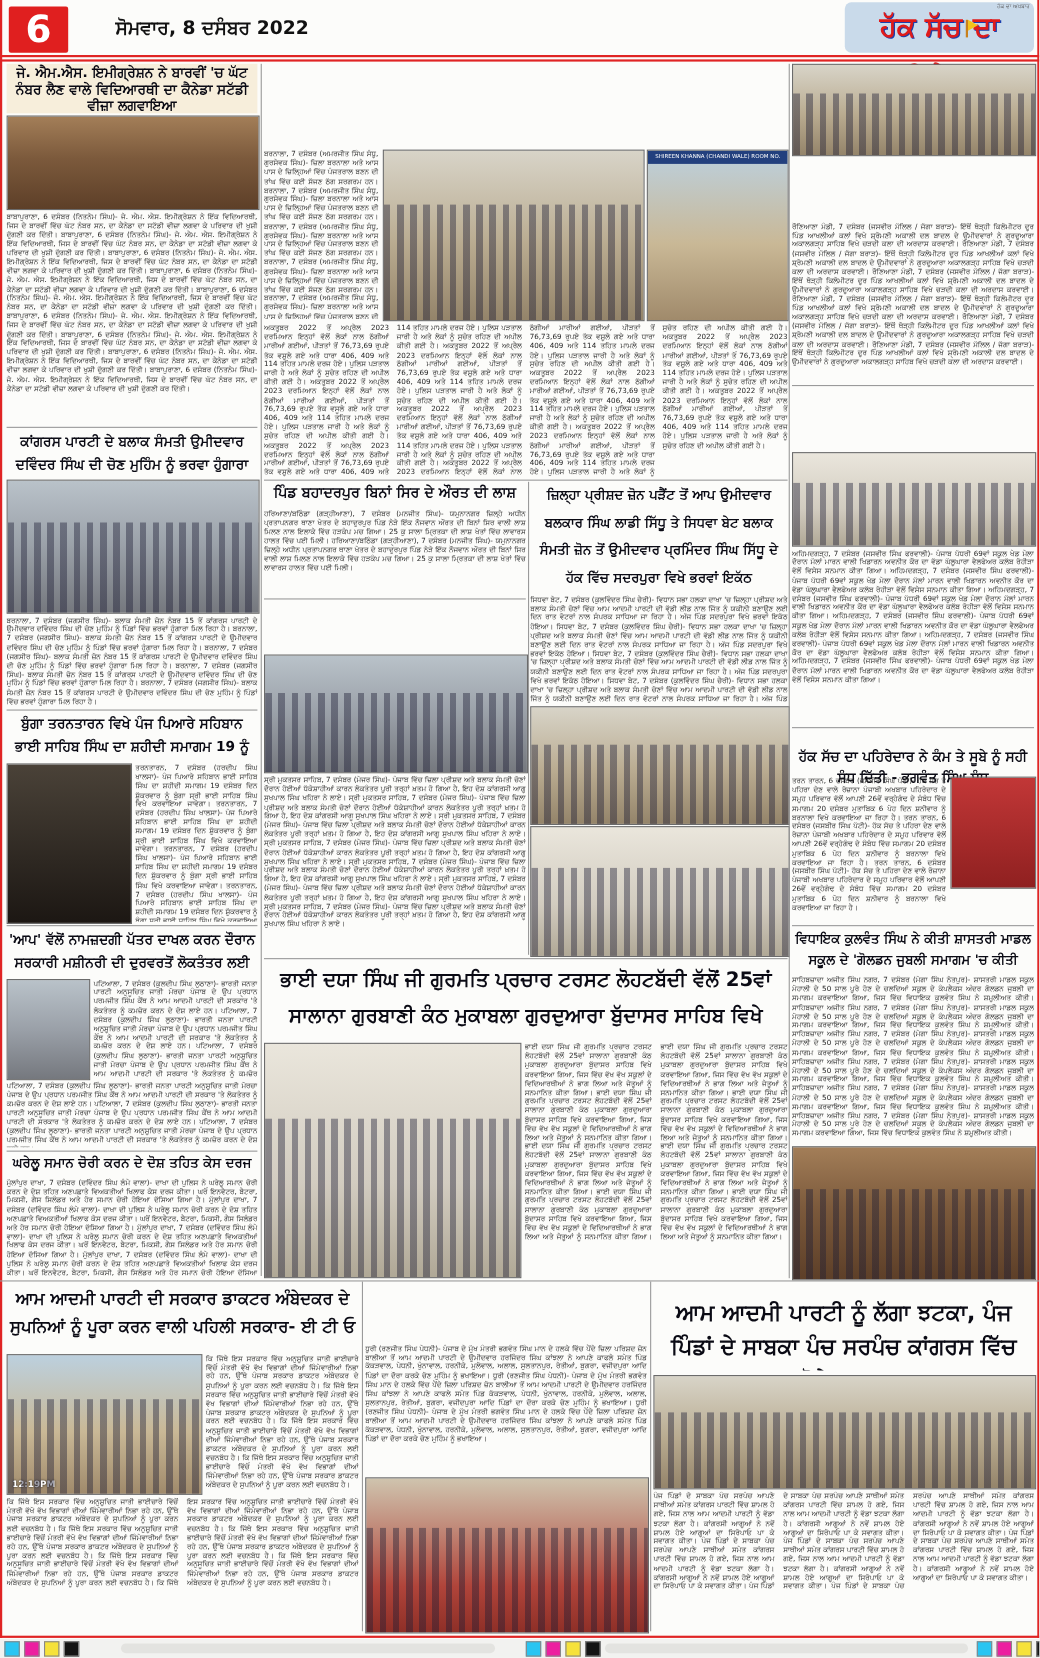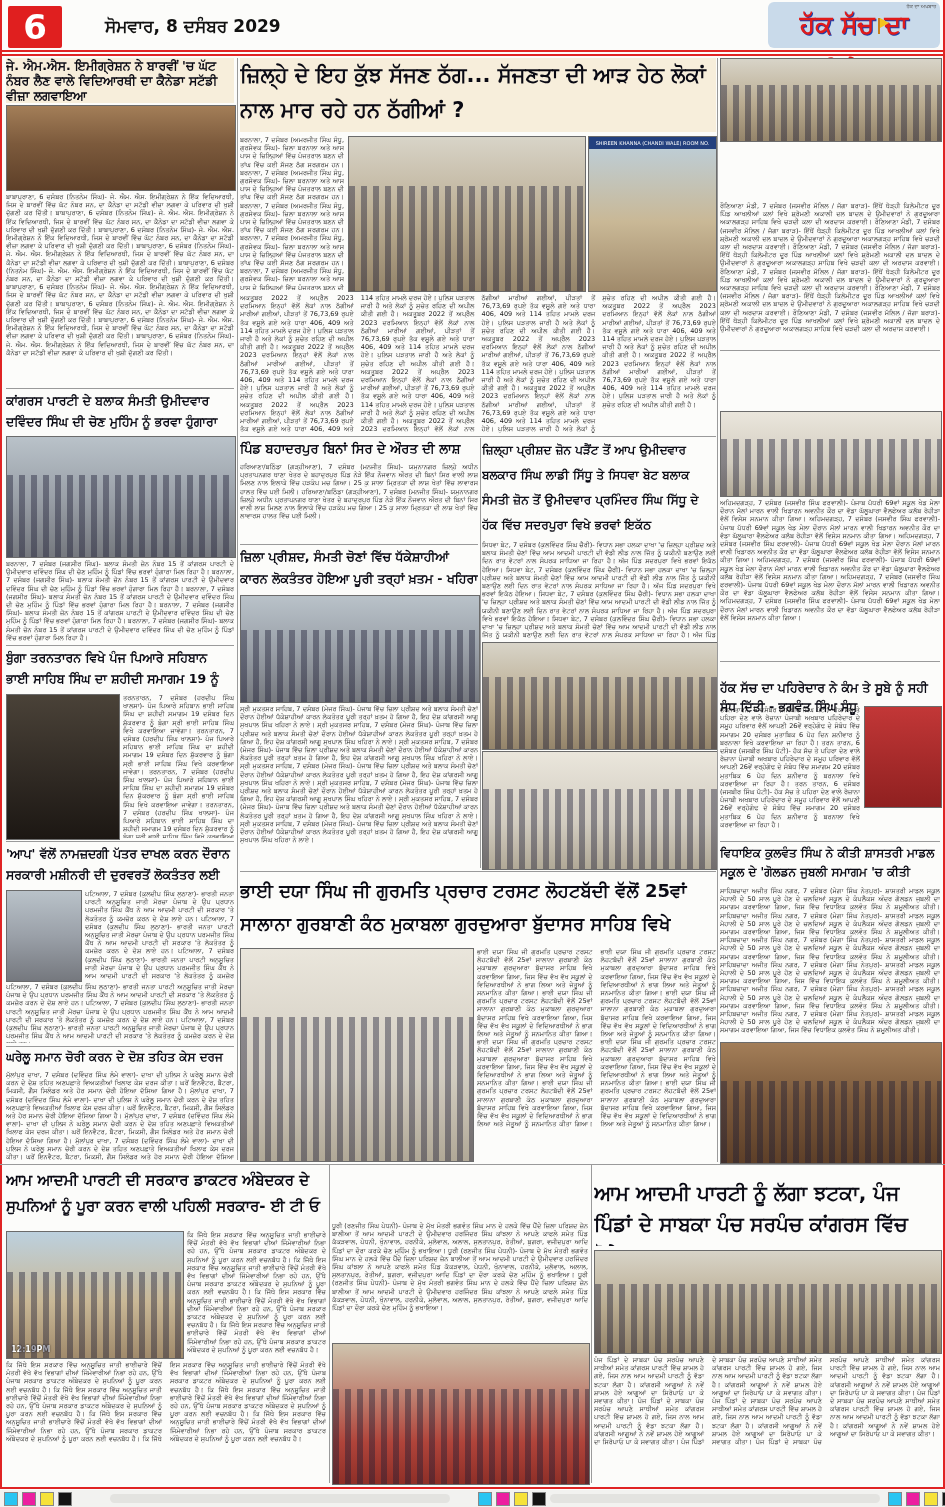--- a/index.html
+++ b/index.html
@@ -1,20 +1,20 @@
 <!DOCTYPE html>
 <html><head>
 <meta charset="utf-8">
 <style>
   html,body{margin:0;padding:0;background:#e8e8e8;}
   #page{position:relative;width:945px;height:1507px;background:#fcfcfa;
         font-family:"DejaVu Sans",sans-serif;overflow:hidden;margin:0 auto;}
   .abs{position:absolute;}
   .edge{position:absolute;top:0;bottom:18px;width:2px;background:#e02424;}
-  .hl{font-weight:bold;color:#0a0a14;text-align:left;overflow:hidden;}
+  .hl{font-weight:bold;color:#0a0a14;text-align:center;overflow:hidden;}
   .body{font-size:6.5px;line-height:8.2px;color:#232323;text-align:justify;
         overflow:hidden;word-break:break-word;}
   .body.two{column-count:2;column-gap:8px;}
   .body.three{column-count:3;column-gap:8px;}
   .body.four{column-count:4;column-gap:7px;}
   .photo{position:absolute;border:1px solid #6b6b6b;overflow:hidden;}
   .crowd::after{content:"";position:absolute;left:0;right:0;top:32%;bottom:0;
      background:repeating-linear-gradient(90deg,rgba(28,28,52,.42) 0 6px,rgba(0,0,0,0) 6px 12px);}
   .ph-office{background:linear-gradient(180deg,#a37e58 0%,#7c5a3c 45%,#5d3f28 100%);}
   .ph-outdoor{background:linear-gradient(180deg,#d8d4c8 0%,#b9ab90 55%,#94846a 100%);}
@@ -53,21 +53,21 @@
 </style>
 </head>
 <body>
 
 <div id="page">
 
   <div class="edge" style="left:0"></div>
   <div class="edge" style="left:943px"></div>
 
   <div class="abs" id="pagenum">6</div>
-  <div class="abs" id="dateline">ਸੋਮਵਾਰ, 8 ਦਸੰਬਰ 2029</div>
+  <div class="abs" id="dateline">ਸੋਮਵਾਰ, 8 ਦਸੰਬਰ 2022</div>
   <div class="abs" id="masthead">
     <span class="tag">ਹੱਕ ਦਾ ਅਖਬਾਰ</span>
     <span class="mh"><span>ਹੱਕ ਸੱਚ</span><span class="flag"></span><span>ਦਾ ਪਹਿਰੇਦਾਰ</span></span>
   </div>
   <div class="redline" style="top:50px"></div>
   <div class="redline" style="top:54px"></div>
 
   <div class="abs hl cream" style="left:6px;top:58px;width:228px;height:45px;font-size:12.5px;line-height:15px">ਜੇ. ਐਮ.ਐਸ. ਇਮੀਗ੍ਰੇਸ਼ਨ ਨੇ ਬਾਰਵੀਂ 'ਚ ਘੱਟ ਨੰਬਰ ਲੈਣ ਵਾਲੇ ਵਿਦਿਆਰਥੀ ਦਾ ਕੈਨੇਡਾ ਸਟੱਡੀ ਵੀਜ਼ਾ ਲਗਵਾਇਆ</div>
   <div class="photo ph-office" style="left:6px;top:105px;width:228px;height:84px"></div>
   <div class="abs body" style="left:6px;top:193px;width:228px;height:193px">ਬਾਬਾਪੁਰਾਣਾ, 6 ਦਸੰਬਰ (ਨਿਤਨੇਮ ਸਿੰਘ)- ਜੇ. ਐਮ. ਐਸ. ਇਮੀਗ੍ਰੇਸ਼ਨ ਨੇ ਇੱਕ ਵਿਦਿਆਰਥੀ, ਜਿਸ ਦੇ ਬਾਰਵੀਂ ਵਿੱਚ ਘੱਟ ਨੰਬਰ ਸਨ, ਦਾ ਕੈਨੇਡਾ ਦਾ ਸਟੱਡੀ ਵੀਜ਼ਾ ਲਗਵਾ ਕੇ ਪਰਿਵਾਰ ਦੀ ਖੁਸ਼ੀ ਦੁੱਗਣੀ ਕਰ ਦਿੱਤੀ। ਬਾਬਾਪੁਰਾਣਾ, 6 ਦਸੰਬਰ (ਨਿਤਨੇਮ ਸਿੰਘ)- ਜੇ. ਐਮ. ਐਸ. ਇਮੀਗ੍ਰੇਸ਼ਨ ਨੇ ਇੱਕ ਵਿਦਿਆਰਥੀ, ਜਿਸ ਦੇ ਬਾਰਵੀਂ ਵਿੱਚ ਘੱਟ ਨੰਬਰ ਸਨ, ਦਾ ਕੈਨੇਡਾ ਦਾ ਸਟੱਡੀ ਵੀਜ਼ਾ ਲਗਵਾ ਕੇ ਪਰਿਵਾਰ ਦੀ ਖੁਸ਼ੀ ਦੁੱਗਣੀ ਕਰ ਦਿੱਤੀ। ਬਾਬਾਪੁਰਾਣਾ, 6 ਦਸੰਬਰ (ਨਿਤਨੇਮ ਸਿੰਘ)- ਜੇ. ਐਮ. ਐਸ. ਇਮੀਗ੍ਰੇਸ਼ਨ ਨੇ ਇੱਕ ਵਿਦਿਆਰਥੀ, ਜਿਸ ਦੇ ਬਾਰਵੀਂ ਵਿੱਚ ਘੱਟ ਨੰਬਰ ਸਨ, ਦਾ ਕੈਨੇਡਾ ਦਾ ਸਟੱਡੀ ਵੀਜ਼ਾ ਲਗਵਾ ਕੇ ਪਰਿਵਾਰ ਦੀ ਖੁਸ਼ੀ ਦੁੱਗਣੀ ਕਰ ਦਿੱਤੀ। ਬਾਬਾਪੁਰਾਣਾ, 6 ਦਸੰਬਰ (ਨਿਤਨੇਮ ਸਿੰਘ)- ਜੇ. ਐਮ. ਐਸ. ਇਮੀਗ੍ਰੇਸ਼ਨ ਨੇ ਇੱਕ ਵਿਦਿਆਰਥੀ, ਜਿਸ ਦੇ ਬਾਰਵੀਂ ਵਿੱਚ ਘੱਟ ਨੰਬਰ ਸਨ, ਦਾ ਕੈਨੇਡਾ ਦਾ ਸਟੱਡੀ ਵੀਜ਼ਾ ਲਗਵਾ ਕੇ ਪਰਿਵਾਰ ਦੀ ਖੁਸ਼ੀ ਦੁੱਗਣੀ ਕਰ ਦਿੱਤੀ। ਬਾਬਾਪੁਰਾਣਾ, 6 ਦਸੰਬਰ (ਨਿਤਨੇਮ ਸਿੰਘ)- ਜੇ. ਐਮ. ਐਸ. ਇਮੀਗ੍ਰੇਸ਼ਨ ਨੇ ਇੱਕ ਵਿਦਿਆਰਥੀ, ਜਿਸ ਦੇ ਬਾਰਵੀਂ ਵਿੱਚ ਘੱਟ ਨੰਬਰ ਸਨ, ਦਾ ਕੈਨੇਡਾ ਦਾ ਸਟੱਡੀ ਵੀਜ਼ਾ ਲਗਵਾ ਕੇ ਪਰਿਵਾਰ ਦੀ ਖੁਸ਼ੀ ਦੁੱਗਣੀ ਕਰ ਦਿੱਤੀ। ਬਾਬਾਪੁਰਾਣਾ, 6 ਦਸੰਬਰ (ਨਿਤਨੇਮ ਸਿੰਘ)- ਜੇ. ਐਮ. ਐਸ. ਇਮੀਗ੍ਰੇਸ਼ਨ ਨੇ ਇੱਕ ਵਿਦਿਆਰਥੀ, ਜਿਸ ਦੇ ਬਾਰਵੀਂ ਵਿੱਚ ਘੱਟ ਨੰਬਰ ਸਨ, ਦਾ ਕੈਨੇਡਾ ਦਾ ਸਟੱਡੀ ਵੀਜ਼ਾ ਲਗਵਾ ਕੇ ਪਰਿਵਾਰ ਦੀ ਖੁਸ਼ੀ ਦੁੱਗਣੀ ਕਰ ਦਿੱਤੀ। ਬਾਬਾਪੁਰਾਣਾ, 6 ਦਸੰਬਰ (ਨਿਤਨੇਮ ਸਿੰਘ)- ਜੇ. ਐਮ. ਐਸ. ਇਮੀਗ੍ਰੇਸ਼ਨ ਨੇ ਇੱਕ ਵਿਦਿਆਰਥੀ, ਜਿਸ ਦੇ ਬਾਰਵੀਂ ਵਿੱਚ ਘੱਟ ਨੰਬਰ ਸਨ, ਦਾ ਕੈਨੇਡਾ ਦਾ ਸਟੱਡੀ ਵੀਜ਼ਾ ਲਗਵਾ ਕੇ ਪਰਿਵਾਰ ਦੀ ਖੁਸ਼ੀ ਦੁੱਗਣੀ ਕਰ ਦਿੱਤੀ। ਬਾਬਾਪੁਰਾਣਾ, 6 ਦਸੰਬਰ (ਨਿਤਨੇਮ ਸਿੰਘ)- ਜੇ. ਐਮ. ਐਸ. ਇਮੀਗ੍ਰੇਸ਼ਨ ਨੇ ਇੱਕ ਵਿਦਿਆਰਥੀ, ਜਿਸ ਦੇ ਬਾਰਵੀਂ ਵਿੱਚ ਘੱਟ ਨੰਬਰ ਸਨ, ਦਾ ਕੈਨੇਡਾ ਦਾ ਸਟੱਡੀ ਵੀਜ਼ਾ ਲਗਵਾ ਕੇ ਪਰਿਵਾਰ ਦੀ ਖੁਸ਼ੀ ਦੁੱਗਣੀ ਕਰ ਦਿੱਤੀ। ਬਾਬਾਪੁਰਾਣਾ, 6 ਦਸੰਬਰ (ਨਿਤਨੇਮ ਸਿੰਘ)- ਜੇ. ਐਮ. ਐਸ. ਇਮੀਗ੍ਰੇਸ਼ਨ ਨੇ ਇੱਕ ਵਿਦਿਆਰਥੀ, ਜਿਸ ਦੇ ਬਾਰਵੀਂ ਵਿੱਚ ਘੱਟ ਨੰਬਰ ਸਨ, ਦਾ ਕੈਨੇਡਾ ਦਾ ਸਟੱਡੀ ਵੀਜ਼ਾ ਲਗਵਾ ਕੇ ਪਰਿਵਾਰ ਦੀ ਖੁਸ਼ੀ ਦੁੱਗਣੀ ਕਰ ਦਿੱਤੀ।</div>
@@ -88,32 +88,30 @@
   <div class="abs hl" style="left:6px;top:1048px;width:228px;height:20px;font-size:12px;line-height:19px">ਘਰੇਲੂ ਸਮਾਨ ਚੋਰੀ ਕਰਨ ਦੇ ਦੋਸ਼ ਤਹਿਤ ਕੇਸ ਦਰਜ</div>
   <div class="abs body" style="left:6px;top:1071px;width:228px;height:90px">ਮੁੱਲਾਂਪੁਰ ਦਾਖਾ, 7 ਦਸੰਬਰ (ਦਵਿੰਦਰ ਸਿੰਘ ਲੰਮੇ ਵਾਲਾ)- ਦਾਖਾ ਦੀ ਪੁਲਿਸ ਨੇ ਘਰੇਲੂ ਸਮਾਨ ਚੋਰੀ ਕਰਨ ਦੇ ਦੋਸ਼ ਤਹਿਤ ਅਣਪਛਾਤੇ ਵਿਅਕਤੀਆਂ ਖਿਲਾਫ ਕੇਸ ਦਰਜ ਕੀਤਾ। ਘਰੋਂ ਇਨਵੈਟਰ, ਬੈਟਰਾ, ਮਿਕਸੀ, ਗੈਸ ਸਿਲੰਡਰ ਅਤੇ ਹੋਰ ਸਮਾਨ ਚੋਰੀ ਹੋਇਆ ਦੱਸਿਆ ਗਿਆ ਹੈ। ਮੁੱਲਾਂਪੁਰ ਦਾਖਾ, 7 ਦਸੰਬਰ (ਦਵਿੰਦਰ ਸਿੰਘ ਲੰਮੇ ਵਾਲਾ)- ਦਾਖਾ ਦੀ ਪੁਲਿਸ ਨੇ ਘਰੇਲੂ ਸਮਾਨ ਚੋਰੀ ਕਰਨ ਦੇ ਦੋਸ਼ ਤਹਿਤ ਅਣਪਛਾਤੇ ਵਿਅਕਤੀਆਂ ਖਿਲਾਫ ਕੇਸ ਦਰਜ ਕੀਤਾ। ਘਰੋਂ ਇਨਵੈਟਰ, ਬੈਟਰਾ, ਮਿਕਸੀ, ਗੈਸ ਸਿਲੰਡਰ ਅਤੇ ਹੋਰ ਸਮਾਨ ਚੋਰੀ ਹੋਇਆ ਦੱਸਿਆ ਗਿਆ ਹੈ। ਮੁੱਲਾਂਪੁਰ ਦਾਖਾ, 7 ਦਸੰਬਰ (ਦਵਿੰਦਰ ਸਿੰਘ ਲੰਮੇ ਵਾਲਾ)- ਦਾਖਾ ਦੀ ਪੁਲਿਸ ਨੇ ਘਰੇਲੂ ਸਮਾਨ ਚੋਰੀ ਕਰਨ ਦੇ ਦੋਸ਼ ਤਹਿਤ ਅਣਪਛਾਤੇ ਵਿਅਕਤੀਆਂ ਖਿਲਾਫ ਕੇਸ ਦਰਜ ਕੀਤਾ। ਘਰੋਂ ਇਨਵੈਟਰ, ਬੈਟਰਾ, ਮਿਕਸੀ, ਗੈਸ ਸਿਲੰਡਰ ਅਤੇ ਹੋਰ ਸਮਾਨ ਚੋਰੀ ਹੋਇਆ ਦੱਸਿਆ ਗਿਆ ਹੈ। ਮੁੱਲਾਂਪੁਰ ਦਾਖਾ, 7 ਦਸੰਬਰ (ਦਵਿੰਦਰ ਸਿੰਘ ਲੰਮੇ ਵਾਲਾ)- ਦਾਖਾ ਦੀ ਪੁਲਿਸ ਨੇ ਘਰੇਲੂ ਸਮਾਨ ਚੋਰੀ ਕਰਨ ਦੇ ਦੋਸ਼ ਤਹਿਤ ਅਣਪਛਾਤੇ ਵਿਅਕਤੀਆਂ ਖਿਲਾਫ ਕੇਸ ਦਰਜ ਕੀਤਾ। ਘਰੋਂ ਇਨਵੈਟਰ, ਬੈਟਰਾ, ਮਿਕਸੀ, ਗੈਸ ਸਿਲੰਡਰ ਅਤੇ ਹੋਰ ਸਮਾਨ ਚੋਰੀ ਹੋਇਆ ਦੱਸਿਆ ਗਿਆ ਹੈ।</div>
 
   <div class="abs hl" style="left:6px;top:1167px;width:320px;height:60px;font-size:15px;line-height:26px">ਆਮ ਆਦਮੀ ਪਾਰਟੀ ਦੀ ਸਰਕਾਰ ਡਾਕਟਰ ਅੰਬੇਦਕਰ ਦੇ ਸੁਪਨਿਆਂ ਨੂੰ ਪੂਰਾ ਕਰਨ ਵਾਲੀ ਪਹਿਲੀ ਸਰਕਾਰ- ਈ ਟੀ ਓ</div>
   <div class="photo ph-street crowd" style="left:6px;top:1231px;width:176px;height:126px">
     <span class="stamp">12:19PM</span>
   </div>
   <div class="abs body" style="left:187px;top:1231px;width:139px;height:126px">ਕਿ ਜਿੱਥੇ ਇਸ ਸਰਕਾਰ ਵਿੱਚ ਅਨੁਸੂਚਿਤ ਜਾਤੀ ਭਾਈਚਾਰੇ ਵਿੱਚੋਂ ਮੰਤਰੀ ਵੱਖੋ ਵੱਖ ਵਿਭਾਗਾਂ ਦੀਆਂ ਜਿੰਮੇਵਾਰੀਆਂ ਨਿਭਾ ਰਹੇ ਹਨ, ਉੱਥੇ ਪੰਜਾਬ ਸਰਕਾਰ ਡਾਕਟਰ ਅੰਬੇਦਕਰ ਦੇ ਸੁਪਨਿਆਂ ਨੂੰ ਪੂਰਾ ਕਰਨ ਲਈ ਵਚਨਬੱਧ ਹੈ। ਕਿ ਜਿੱਥੇ ਇਸ ਸਰਕਾਰ ਵਿੱਚ ਅਨੁਸੂਚਿਤ ਜਾਤੀ ਭਾਈਚਾਰੇ ਵਿੱਚੋਂ ਮੰਤਰੀ ਵੱਖੋ ਵੱਖ ਵਿਭਾਗਾਂ ਦੀਆਂ ਜਿੰਮੇਵਾਰੀਆਂ ਨਿਭਾ ਰਹੇ ਹਨ, ਉੱਥੇ ਪੰਜਾਬ ਸਰਕਾਰ ਡਾਕਟਰ ਅੰਬੇਦਕਰ ਦੇ ਸੁਪਨਿਆਂ ਨੂੰ ਪੂਰਾ ਕਰਨ ਲਈ ਵਚਨਬੱਧ ਹੈ। ਕਿ ਜਿੱਥੇ ਇਸ ਸਰਕਾਰ ਵਿੱਚ ਅਨੁਸੂਚਿਤ ਜਾਤੀ ਭਾਈਚਾਰੇ ਵਿੱਚੋਂ ਮੰਤਰੀ ਵੱਖੋ ਵੱਖ ਵਿਭਾਗਾਂ ਦੀਆਂ ਜਿੰਮੇਵਾਰੀਆਂ ਨਿਭਾ ਰਹੇ ਹਨ, ਉੱਥੇ ਪੰਜਾਬ ਸਰਕਾਰ ਡਾਕਟਰ ਅੰਬੇਦਕਰ ਦੇ ਸੁਪਨਿਆਂ ਨੂੰ ਪੂਰਾ ਕਰਨ ਲਈ ਵਚਨਬੱਧ ਹੈ। ਕਿ ਜਿੱਥੇ ਇਸ ਸਰਕਾਰ ਵਿੱਚ ਅਨੁਸੂਚਿਤ ਜਾਤੀ ਭਾਈਚਾਰੇ ਵਿੱਚੋਂ ਮੰਤਰੀ ਵੱਖੋ ਵੱਖ ਵਿਭਾਗਾਂ ਦੀਆਂ ਜਿੰਮੇਵਾਰੀਆਂ ਨਿਭਾ ਰਹੇ ਹਨ, ਉੱਥੇ ਪੰਜਾਬ ਸਰਕਾਰ ਡਾਕਟਰ ਅੰਬੇਦਕਰ ਦੇ ਸੁਪਨਿਆਂ ਨੂੰ ਪੂਰਾ ਕਰਨ ਲਈ ਵਚਨਬੱਧ ਹੈ।</div>
   <div class="abs body two" style="left:6px;top:1361px;width:320px;height:122px">ਕਿ ਜਿੱਥੇ ਇਸ ਸਰਕਾਰ ਵਿੱਚ ਅਨੁਸੂਚਿਤ ਜਾਤੀ ਭਾਈਚਾਰੇ ਵਿੱਚੋਂ ਮੰਤਰੀ ਵੱਖੋ ਵੱਖ ਵਿਭਾਗਾਂ ਦੀਆਂ ਜਿੰਮੇਵਾਰੀਆਂ ਨਿਭਾ ਰਹੇ ਹਨ, ਉੱਥੇ ਪੰਜਾਬ ਸਰਕਾਰ ਡਾਕਟਰ ਅੰਬੇਦਕਰ ਦੇ ਸੁਪਨਿਆਂ ਨੂੰ ਪੂਰਾ ਕਰਨ ਲਈ ਵਚਨਬੱਧ ਹੈ। ਕਿ ਜਿੱਥੇ ਇਸ ਸਰਕਾਰ ਵਿੱਚ ਅਨੁਸੂਚਿਤ ਜਾਤੀ ਭਾਈਚਾਰੇ ਵਿੱਚੋਂ ਮੰਤਰੀ ਵੱਖੋ ਵੱਖ ਵਿਭਾਗਾਂ ਦੀਆਂ ਜਿੰਮੇਵਾਰੀਆਂ ਨਿਭਾ ਰਹੇ ਹਨ, ਉੱਥੇ ਪੰਜਾਬ ਸਰਕਾਰ ਡਾਕਟਰ ਅੰਬੇਦਕਰ ਦੇ ਸੁਪਨਿਆਂ ਨੂੰ ਪੂਰਾ ਕਰਨ ਲਈ ਵਚਨਬੱਧ ਹੈ। ਕਿ ਜਿੱਥੇ ਇਸ ਸਰਕਾਰ ਵਿੱਚ ਅਨੁਸੂਚਿਤ ਜਾਤੀ ਭਾਈਚਾਰੇ ਵਿੱਚੋਂ ਮੰਤਰੀ ਵੱਖੋ ਵੱਖ ਵਿਭਾਗਾਂ ਦੀਆਂ ਜਿੰਮੇਵਾਰੀਆਂ ਨਿਭਾ ਰਹੇ ਹਨ, ਉੱਥੇ ਪੰਜਾਬ ਸਰਕਾਰ ਡਾਕਟਰ ਅੰਬੇਦਕਰ ਦੇ ਸੁਪਨਿਆਂ ਨੂੰ ਪੂਰਾ ਕਰਨ ਲਈ ਵਚਨਬੱਧ ਹੈ। ਕਿ ਜਿੱਥੇ ਇਸ ਸਰਕਾਰ ਵਿੱਚ ਅਨੁਸੂਚਿਤ ਜਾਤੀ ਭਾਈਚਾਰੇ ਵਿੱਚੋਂ ਮੰਤਰੀ ਵੱਖੋ ਵੱਖ ਵਿਭਾਗਾਂ ਦੀਆਂ ਜਿੰਮੇਵਾਰੀਆਂ ਨਿਭਾ ਰਹੇ ਹਨ, ਉੱਥੇ ਪੰਜਾਬ ਸਰਕਾਰ ਡਾਕਟਰ ਅੰਬੇਦਕਰ ਦੇ ਸੁਪਨਿਆਂ ਨੂੰ ਪੂਰਾ ਕਰਨ ਲਈ ਵਚਨਬੱਧ ਹੈ। ਕਿ ਜਿੱਥੇ ਇਸ ਸਰਕਾਰ ਵਿੱਚ ਅਨੁਸੂਚਿਤ ਜਾਤੀ ਭਾਈਚਾਰੇ ਵਿੱਚੋਂ ਮੰਤਰੀ ਵੱਖੋ ਵੱਖ ਵਿਭਾਗਾਂ ਦੀਆਂ ਜਿੰਮੇਵਾਰੀਆਂ ਨਿਭਾ ਰਹੇ ਹਨ, ਉੱਥੇ ਪੰਜਾਬ ਸਰਕਾਰ ਡਾਕਟਰ ਅੰਬੇਦਕਰ ਦੇ ਸੁਪਨਿਆਂ ਨੂੰ ਪੂਰਾ ਕਰਨ ਲਈ ਵਚਨਬੱਧ ਹੈ। ਕਿ ਜਿੱਥੇ ਇਸ ਸਰਕਾਰ ਵਿੱਚ ਅਨੁਸੂਚਿਤ ਜਾਤੀ ਭਾਈਚਾਰੇ ਵਿੱਚੋਂ ਮੰਤਰੀ ਵੱਖੋ ਵੱਖ ਵਿਭਾਗਾਂ ਦੀਆਂ ਜਿੰਮੇਵਾਰੀਆਂ ਨਿਭਾ ਰਹੇ ਹਨ, ਉੱਥੇ ਪੰਜਾਬ ਸਰਕਾਰ ਡਾਕਟਰ ਅੰਬੇਦਕਰ ਦੇ ਸੁਪਨਿਆਂ ਨੂੰ ਪੂਰਾ ਕਰਨ ਲਈ ਵਚਨਬੱਧ ਹੈ।</div>
 
-  <div class="abs hl cream" style="left:240px;top:58px;width:476px;height:74px;font-size:21px;line-height:35px">ਜ਼ਿਲ੍ਹੇ ਦੇ ਇਹ ਕੁੱਝ ਸੱਜਣ ਠੱਗ... ਸੱਜਣਤਾ ਦੀ ਆੜ ਹੇਠ ਲੋਕਾਂ ਨਾਲ ਮਾਰ ਰਹੇ ਹਨ ਠੱਗੀਆਂ ?</div>
   <div class="abs body" style="left:240px;top:136px;width:104px;height:154px">ਬਰਨਾਲਾ, 7 ਦਸੰਬਰ (ਅਮਰਜੀਤ ਸਿੰਘ ਸੰਧੂ, ਗੁਰਸੇਵਕ ਸਿੰਘ)- ਜ਼ਿਲਾ ਬਰਨਾਲਾ ਅਤੇ ਆਸ ਪਾਸ ਦੇ ਜ਼ਿਲ੍ਹਿਆਂ ਵਿੱਚ ਪੰਜਤਰਾਲ ਬਣਨ ਦੀ ਤਾਂਘ ਵਿੱਚ ਕਈ ਸੱਜਣ ਠੱਗ ਸਰਗਰਮ ਹਨ। ਬਰਨਾਲਾ, 7 ਦਸੰਬਰ (ਅਮਰਜੀਤ ਸਿੰਘ ਸੰਧੂ, ਗੁਰਸੇਵਕ ਸਿੰਘ)- ਜ਼ਿਲਾ ਬਰਨਾਲਾ ਅਤੇ ਆਸ ਪਾਸ ਦੇ ਜ਼ਿਲ੍ਹਿਆਂ ਵਿੱਚ ਪੰਜਤਰਾਲ ਬਣਨ ਦੀ ਤਾਂਘ ਵਿੱਚ ਕਈ ਸੱਜਣ ਠੱਗ ਸਰਗਰਮ ਹਨ। ਬਰਨਾਲਾ, 7 ਦਸੰਬਰ (ਅਮਰਜੀਤ ਸਿੰਘ ਸੰਧੂ, ਗੁਰਸੇਵਕ ਸਿੰਘ)- ਜ਼ਿਲਾ ਬਰਨਾਲਾ ਅਤੇ ਆਸ ਪਾਸ ਦੇ ਜ਼ਿਲ੍ਹਿਆਂ ਵਿੱਚ ਪੰਜਤਰਾਲ ਬਣਨ ਦੀ ਤਾਂਘ ਵਿੱਚ ਕਈ ਸੱਜਣ ਠੱਗ ਸਰਗਰਮ ਹਨ। ਬਰਨਾਲਾ, 7 ਦਸੰਬਰ (ਅਮਰਜੀਤ ਸਿੰਘ ਸੰਧੂ, ਗੁਰਸੇਵਕ ਸਿੰਘ)- ਜ਼ਿਲਾ ਬਰਨਾਲਾ ਅਤੇ ਆਸ ਪਾਸ ਦੇ ਜ਼ਿਲ੍ਹਿਆਂ ਵਿੱਚ ਪੰਜਤਰਾਲ ਬਣਨ ਦੀ ਤਾਂਘ ਵਿੱਚ ਕਈ ਸੱਜਣ ਠੱਗ ਸਰਗਰਮ ਹਨ। ਬਰਨਾਲਾ, 7 ਦਸੰਬਰ (ਅਮਰਜੀਤ ਸਿੰਘ ਸੰਧੂ, ਗੁਰਸੇਵਕ ਸਿੰਘ)- ਜ਼ਿਲਾ ਬਰਨਾਲਾ ਅਤੇ ਆਸ ਪਾਸ ਦੇ ਜ਼ਿਲ੍ਹਿਆਂ ਵਿੱਚ ਪੰਜਤਰਾਲ ਬਣਨ ਦੀ ਤਾਂਘ ਵਿੱਚ ਕਈ ਸੱਜਣ ਠੱਗ ਸਰਗਰਮ ਹਨ।</div>
   <div class="photo ph-outdoor crowd" style="left:348px;top:136px;width:236px;height:154px"></div>
   <div class="photo ph-street" style="left:588px;top:136px;width:127px;height:154px">
     <span class="sign">SHIREEN KHANNA (CHANDI WALE) ROOM NO. 97811-39555, 97814-70455</span>
   </div>
   <div class="abs body four" style="left:240px;top:294px;width:476px;height:140px">ਅਕਤੂਬਰ 2022 ਤੋਂ ਅਪ੍ਰੈਲ 2023 ਦਰਮਿਆਨ ਇਨ੍ਹਾਂ ਵੱਲੋਂ ਲੋਕਾਂ ਨਾਲ ਠੱਗੀਆਂ ਮਾਰੀਆਂ ਗਈਆਂ, ਪੀੜਤਾਂ ਤੋਂ 76,73,69 ਰੁਪਏ ਤੱਕ ਵਸੂਲੇ ਗਏ ਅਤੇ ਧਾਰਾ 406, 409 ਅਤੇ 114 ਤਹਿਤ ਮਾਮਲੇ ਦਰਜ ਹੋਏ। ਪੁਲਿਸ ਪੜਤਾਲ ਜਾਰੀ ਹੈ ਅਤੇ ਲੋਕਾਂ ਨੂੰ ਸੁਚੇਤ ਰਹਿਣ ਦੀ ਅਪੀਲ ਕੀਤੀ ਗਈ ਹੈ। ਅਕਤੂਬਰ 2022 ਤੋਂ ਅਪ੍ਰੈਲ 2023 ਦਰਮਿਆਨ ਇਨ੍ਹਾਂ ਵੱਲੋਂ ਲੋਕਾਂ ਨਾਲ ਠੱਗੀਆਂ ਮਾਰੀਆਂ ਗਈਆਂ, ਪੀੜਤਾਂ ਤੋਂ 76,73,69 ਰੁਪਏ ਤੱਕ ਵਸੂਲੇ ਗਏ ਅਤੇ ਧਾਰਾ 406, 409 ਅਤੇ 114 ਤਹਿਤ ਮਾਮਲੇ ਦਰਜ ਹੋਏ। ਪੁਲਿਸ ਪੜਤਾਲ ਜਾਰੀ ਹੈ ਅਤੇ ਲੋਕਾਂ ਨੂੰ ਸੁਚੇਤ ਰਹਿਣ ਦੀ ਅਪੀਲ ਕੀਤੀ ਗਈ ਹੈ। ਅਕਤੂਬਰ 2022 ਤੋਂ ਅਪ੍ਰੈਲ 2023 ਦਰਮਿਆਨ ਇਨ੍ਹਾਂ ਵੱਲੋਂ ਲੋਕਾਂ ਨਾਲ ਠੱਗੀਆਂ ਮਾਰੀਆਂ ਗਈਆਂ, ਪੀੜਤਾਂ ਤੋਂ 76,73,69 ਰੁਪਏ ਤੱਕ ਵਸੂਲੇ ਗਏ ਅਤੇ ਧਾਰਾ 406, 409 ਅਤੇ 114 ਤਹਿਤ ਮਾਮਲੇ ਦਰਜ ਹੋਏ। ਪੁਲਿਸ ਪੜਤਾਲ ਜਾਰੀ ਹੈ ਅਤੇ ਲੋਕਾਂ ਨੂੰ ਸੁਚੇਤ ਰਹਿਣ ਦੀ ਅਪੀਲ ਕੀਤੀ ਗਈ ਹੈ। ਅਕਤੂਬਰ 2022 ਤੋਂ ਅਪ੍ਰੈਲ 2023 ਦਰਮਿਆਨ ਇਨ੍ਹਾਂ ਵੱਲੋਂ ਲੋਕਾਂ ਨਾਲ ਠੱਗੀਆਂ ਮਾਰੀਆਂ ਗਈਆਂ, ਪੀੜਤਾਂ ਤੋਂ 76,73,69 ਰੁਪਏ ਤੱਕ ਵਸੂਲੇ ਗਏ ਅਤੇ ਧਾਰਾ 406, 409 ਅਤੇ 114 ਤਹਿਤ ਮਾਮਲੇ ਦਰਜ ਹੋਏ। ਪੁਲਿਸ ਪੜਤਾਲ ਜਾਰੀ ਹੈ ਅਤੇ ਲੋਕਾਂ ਨੂੰ ਸੁਚੇਤ ਰਹਿਣ ਦੀ ਅਪੀਲ ਕੀਤੀ ਗਈ ਹੈ। ਅਕਤੂਬਰ 2022 ਤੋਂ ਅਪ੍ਰੈਲ 2023 ਦਰਮਿਆਨ ਇਨ੍ਹਾਂ ਵੱਲੋਂ ਲੋਕਾਂ ਨਾਲ ਠੱਗੀਆਂ ਮਾਰੀਆਂ ਗਈਆਂ, ਪੀੜਤਾਂ ਤੋਂ 76,73,69 ਰੁਪਏ ਤੱਕ ਵਸੂਲੇ ਗਏ ਅਤੇ ਧਾਰਾ 406, 409 ਅਤੇ 114 ਤਹਿਤ ਮਾਮਲੇ ਦਰਜ ਹੋਏ। ਪੁਲਿਸ ਪੜਤਾਲ ਜਾਰੀ ਹੈ ਅਤੇ ਲੋਕਾਂ ਨੂੰ ਸੁਚੇਤ ਰਹਿਣ ਦੀ ਅਪੀਲ ਕੀਤੀ ਗਈ ਹੈ। ਅਕਤੂਬਰ 2022 ਤੋਂ ਅਪ੍ਰੈਲ 2023 ਦਰਮਿਆਨ ਇਨ੍ਹਾਂ ਵੱਲੋਂ ਲੋਕਾਂ ਨਾਲ ਠੱਗੀਆਂ ਮਾਰੀਆਂ ਗਈਆਂ, ਪੀੜਤਾਂ ਤੋਂ 76,73,69 ਰੁਪਏ ਤੱਕ ਵਸੂਲੇ ਗਏ ਅਤੇ ਧਾਰਾ 406, 409 ਅਤੇ 114 ਤਹਿਤ ਮਾਮਲੇ ਦਰਜ ਹੋਏ। ਪੁਲਿਸ ਪੜਤਾਲ ਜਾਰੀ ਹੈ ਅਤੇ ਲੋਕਾਂ ਨੂੰ ਸੁਚੇਤ ਰਹਿਣ ਦੀ ਅਪੀਲ ਕੀਤੀ ਗਈ ਹੈ। ਅਕਤੂਬਰ 2022 ਤੋਂ ਅਪ੍ਰੈਲ 2023 ਦਰਮਿਆਨ ਇਨ੍ਹਾਂ ਵੱਲੋਂ ਲੋਕਾਂ ਨਾਲ ਠੱਗੀਆਂ ਮਾਰੀਆਂ ਗਈਆਂ, ਪੀੜਤਾਂ ਤੋਂ 76,73,69 ਰੁਪਏ ਤੱਕ ਵਸੂਲੇ ਗਏ ਅਤੇ ਧਾਰਾ 406, 409 ਅਤੇ 114 ਤਹਿਤ ਮਾਮਲੇ ਦਰਜ ਹੋਏ। ਪੁਲਿਸ ਪੜਤਾਲ ਜਾਰੀ ਹੈ ਅਤੇ ਲੋਕਾਂ ਨੂੰ ਸੁਚੇਤ ਰਹਿਣ ਦੀ ਅਪੀਲ ਕੀਤੀ ਗਈ ਹੈ। ਅਕਤੂਬਰ 2022 ਤੋਂ ਅਪ੍ਰੈਲ 2023 ਦਰਮਿਆਨ ਇਨ੍ਹਾਂ ਵੱਲੋਂ ਲੋਕਾਂ ਨਾਲ ਠੱਗੀਆਂ ਮਾਰੀਆਂ ਗਈਆਂ, ਪੀੜਤਾਂ ਤੋਂ 76,73,69 ਰੁਪਏ ਤੱਕ ਵਸੂਲੇ ਗਏ ਅਤੇ ਧਾਰਾ 406, 409 ਅਤੇ 114 ਤਹਿਤ ਮਾਮਲੇ ਦਰਜ ਹੋਏ। ਪੁਲਿਸ ਪੜਤਾਲ ਜਾਰੀ ਹੈ ਅਤੇ ਲੋਕਾਂ ਨੂੰ ਸੁਚੇਤ ਰਹਿਣ ਦੀ ਅਪੀਲ ਕੀਤੀ ਗਈ ਹੈ। ਅਕਤੂਬਰ 2022 ਤੋਂ ਅਪ੍ਰੈਲ 2023 ਦਰਮਿਆਨ ਇਨ੍ਹਾਂ ਵੱਲੋਂ ਲੋਕਾਂ ਨਾਲ ਠੱਗੀਆਂ ਮਾਰੀਆਂ ਗਈਆਂ, ਪੀੜਤਾਂ ਤੋਂ 76,73,69 ਰੁਪਏ ਤੱਕ ਵਸੂਲੇ ਗਏ ਅਤੇ ਧਾਰਾ 406, 409 ਅਤੇ 114 ਤਹਿਤ ਮਾਮਲੇ ਦਰਜ ਹੋਏ। ਪੁਲਿਸ ਪੜਤਾਲ ਜਾਰੀ ਹੈ ਅਤੇ ਲੋਕਾਂ ਨੂੰ ਸੁਚੇਤ ਰਹਿਣ ਦੀ ਅਪੀਲ ਕੀਤੀ ਗਈ ਹੈ। ਅਕਤੂਬਰ 2022 ਤੋਂ ਅਪ੍ਰੈਲ 2023 ਦਰਮਿਆਨ ਇਨ੍ਹਾਂ ਵੱਲੋਂ ਲੋਕਾਂ ਨਾਲ ਠੱਗੀਆਂ ਮਾਰੀਆਂ ਗਈਆਂ, ਪੀੜਤਾਂ ਤੋਂ 76,73,69 ਰੁਪਏ ਤੱਕ ਵਸੂਲੇ ਗਏ ਅਤੇ ਧਾਰਾ 406, 409 ਅਤੇ 114 ਤਹਿਤ ਮਾਮਲੇ ਦਰਜ ਹੋਏ। ਪੁਲਿਸ ਪੜਤਾਲ ਜਾਰੀ ਹੈ ਅਤੇ ਲੋਕਾਂ ਨੂੰ ਸੁਚੇਤ ਰਹਿਣ ਦੀ ਅਪੀਲ ਕੀਤੀ ਗਈ ਹੈ।</div>
 
   <div class="abs hl" style="left:240px;top:438px;width:238px;height:22px;font-size:13px;line-height:21px">ਪਿੰਡ ਬਹਾਦਰਪੁਰ ਬਿਨਾਂ ਸਿਰ ਦੇ ਔਰਤ ਦੀ ਲਾਸ਼</div>
   <div class="abs body" style="left:240px;top:463px;width:238px;height:80px">ਹਰਿਆਣਾ/ਬਠਿੰਡਾ (ਗੜ੍ਹੀਆਣਾ), 7 ਦਸੰਬਰ (ਮਨਜੀਤ ਸਿੰਘ)- ਯਮੁਨਾਨਗਰ ਜ਼ਿਲ੍ਹੇ ਅਧੀਨ ਪ੍ਰਤਾਪਨਗਰ ਥਾਣਾ ਖੇਤਰ ਦੇ ਬਹਾਦੁਰਪੁਰ ਪਿੰਡ ਨੇੜੇ ਇੱਕ ਨੌਜਵਾਨ ਔਰਤ ਦੀ ਬਿਨਾਂ ਸਿਰ ਵਾਲੀ ਲਾਸ਼ ਮਿਲਣ ਨਾਲ ਇਲਾਕੇ ਵਿੱਚ ਹੜਕੰਪ ਮਚ ਗਿਆ। 25 ਕੁ ਸਾਲਾ ਮ੍ਰਿਤਕਾ ਦੀ ਲਾਸ਼ ਖੇਤਾਂ ਵਿੱਚ ਲਾਵਾਰਸ ਹਾਲਤ ਵਿੱਚ ਪਈ ਮਿਲੀ। ਹਰਿਆਣਾ/ਬਠਿੰਡਾ (ਗੜ੍ਹੀਆਣਾ), 7 ਦਸੰਬਰ (ਮਨਜੀਤ ਸਿੰਘ)- ਯਮੁਨਾਨਗਰ ਜ਼ਿਲ੍ਹੇ ਅਧੀਨ ਪ੍ਰਤਾਪਨਗਰ ਥਾਣਾ ਖੇਤਰ ਦੇ ਬਹਾਦੁਰਪੁਰ ਪਿੰਡ ਨੇੜੇ ਇੱਕ ਨੌਜਵਾਨ ਔਰਤ ਦੀ ਬਿਨਾਂ ਸਿਰ ਵਾਲੀ ਲਾਸ਼ ਮਿਲਣ ਨਾਲ ਇਲਾਕੇ ਵਿੱਚ ਹੜਕੰਪ ਮਚ ਗਿਆ। 25 ਕੁ ਸਾਲਾ ਮ੍ਰਿਤਕਾ ਦੀ ਲਾਸ਼ ਖੇਤਾਂ ਵਿੱਚ ਲਾਵਾਰਸ ਹਾਲਤ ਵਿੱਚ ਪਈ ਮਿਲੀ।</div>
 
-  <div class="abs hl" style="left:240px;top:546px;width:238px;height:46px;font-size:12.5px;line-height:22px">ਜ਼ਿਲਾ ਪ੍ਰੀਸ਼ਦ, ਸੰਮਤੀ ਚੋਣਾਂ ਵਿੱਚ ਧੱਕੇਸ਼ਾਹੀਆਂ ਕਾਰਨ ਲੋਕਤੰਤਰ ਹੋਇਆ ਪੂਰੀ ਤਰ੍ਹਾਂ ਖ਼ਤਮ - ਖਹਿਰਾ</div>
   <div class="photo ph-indoor crowd" style="left:240px;top:595px;width:238px;height:106px"></div>
   <div class="abs body" style="left:240px;top:705px;width:238px;height:163px">ਸ੍ਰੀ ਮੁਕਤਸਰ ਸਾਹਿਬ, 7 ਦਸੰਬਰ (ਮੇਜਰ ਸਿੰਘ)- ਪੰਜਾਬ ਵਿੱਚ ਜ਼ਿਲਾ ਪ੍ਰੀਸ਼ਦ ਅਤੇ ਬਲਾਕ ਸੰਮਤੀ ਚੋਣਾਂ ਦੌਰਾਨ ਹੋਈਆਂ ਧੱਕੇਸ਼ਾਹੀਆਂ ਕਾਰਨ ਲੋਕਤੰਤਰ ਪੂਰੀ ਤਰ੍ਹਾਂ ਖ਼ਤਮ ਹੋ ਗਿਆ ਹੈ, ਇਹ ਦੋਸ਼ ਕਾਂਗਰਸੀ ਆਗੂ ਸੁਖਪਾਲ ਸਿੰਘ ਖਹਿਰਾ ਨੇ ਲਾਏ। ਸ੍ਰੀ ਮੁਕਤਸਰ ਸਾਹਿਬ, 7 ਦਸੰਬਰ (ਮੇਜਰ ਸਿੰਘ)- ਪੰਜਾਬ ਵਿੱਚ ਜ਼ਿਲਾ ਪ੍ਰੀਸ਼ਦ ਅਤੇ ਬਲਾਕ ਸੰਮਤੀ ਚੋਣਾਂ ਦੌਰਾਨ ਹੋਈਆਂ ਧੱਕੇਸ਼ਾਹੀਆਂ ਕਾਰਨ ਲੋਕਤੰਤਰ ਪੂਰੀ ਤਰ੍ਹਾਂ ਖ਼ਤਮ ਹੋ ਗਿਆ ਹੈ, ਇਹ ਦੋਸ਼ ਕਾਂਗਰਸੀ ਆਗੂ ਸੁਖਪਾਲ ਸਿੰਘ ਖਹਿਰਾ ਨੇ ਲਾਏ। ਸ੍ਰੀ ਮੁਕਤਸਰ ਸਾਹਿਬ, 7 ਦਸੰਬਰ (ਮੇਜਰ ਸਿੰਘ)- ਪੰਜਾਬ ਵਿੱਚ ਜ਼ਿਲਾ ਪ੍ਰੀਸ਼ਦ ਅਤੇ ਬਲਾਕ ਸੰਮਤੀ ਚੋਣਾਂ ਦੌਰਾਨ ਹੋਈਆਂ ਧੱਕੇਸ਼ਾਹੀਆਂ ਕਾਰਨ ਲੋਕਤੰਤਰ ਪੂਰੀ ਤਰ੍ਹਾਂ ਖ਼ਤਮ ਹੋ ਗਿਆ ਹੈ, ਇਹ ਦੋਸ਼ ਕਾਂਗਰਸੀ ਆਗੂ ਸੁਖਪਾਲ ਸਿੰਘ ਖਹਿਰਾ ਨੇ ਲਾਏ। ਸ੍ਰੀ ਮੁਕਤਸਰ ਸਾਹਿਬ, 7 ਦਸੰਬਰ (ਮੇਜਰ ਸਿੰਘ)- ਪੰਜਾਬ ਵਿੱਚ ਜ਼ਿਲਾ ਪ੍ਰੀਸ਼ਦ ਅਤੇ ਬਲਾਕ ਸੰਮਤੀ ਚੋਣਾਂ ਦੌਰਾਨ ਹੋਈਆਂ ਧੱਕੇਸ਼ਾਹੀਆਂ ਕਾਰਨ ਲੋਕਤੰਤਰ ਪੂਰੀ ਤਰ੍ਹਾਂ ਖ਼ਤਮ ਹੋ ਗਿਆ ਹੈ, ਇਹ ਦੋਸ਼ ਕਾਂਗਰਸੀ ਆਗੂ ਸੁਖਪਾਲ ਸਿੰਘ ਖਹਿਰਾ ਨੇ ਲਾਏ। ਸ੍ਰੀ ਮੁਕਤਸਰ ਸਾਹਿਬ, 7 ਦਸੰਬਰ (ਮੇਜਰ ਸਿੰਘ)- ਪੰਜਾਬ ਵਿੱਚ ਜ਼ਿਲਾ ਪ੍ਰੀਸ਼ਦ ਅਤੇ ਬਲਾਕ ਸੰਮਤੀ ਚੋਣਾਂ ਦੌਰਾਨ ਹੋਈਆਂ ਧੱਕੇਸ਼ਾਹੀਆਂ ਕਾਰਨ ਲੋਕਤੰਤਰ ਪੂਰੀ ਤਰ੍ਹਾਂ ਖ਼ਤਮ ਹੋ ਗਿਆ ਹੈ, ਇਹ ਦੋਸ਼ ਕਾਂਗਰਸੀ ਆਗੂ ਸੁਖਪਾਲ ਸਿੰਘ ਖਹਿਰਾ ਨੇ ਲਾਏ। ਸ੍ਰੀ ਮੁਕਤਸਰ ਸਾਹਿਬ, 7 ਦਸੰਬਰ (ਮੇਜਰ ਸਿੰਘ)- ਪੰਜਾਬ ਵਿੱਚ ਜ਼ਿਲਾ ਪ੍ਰੀਸ਼ਦ ਅਤੇ ਬਲਾਕ ਸੰਮਤੀ ਚੋਣਾਂ ਦੌਰਾਨ ਹੋਈਆਂ ਧੱਕੇਸ਼ਾਹੀਆਂ ਕਾਰਨ ਲੋਕਤੰਤਰ ਪੂਰੀ ਤਰ੍ਹਾਂ ਖ਼ਤਮ ਹੋ ਗਿਆ ਹੈ, ਇਹ ਦੋਸ਼ ਕਾਂਗਰਸੀ ਆਗੂ ਸੁਖਪਾਲ ਸਿੰਘ ਖਹਿਰਾ ਨੇ ਲਾਏ। ਸ੍ਰੀ ਮੁਕਤਸਰ ਸਾਹਿਬ, 7 ਦਸੰਬਰ (ਮੇਜਰ ਸਿੰਘ)- ਪੰਜਾਬ ਵਿੱਚ ਜ਼ਿਲਾ ਪ੍ਰੀਸ਼ਦ ਅਤੇ ਬਲਾਕ ਸੰਮਤੀ ਚੋਣਾਂ ਦੌਰਾਨ ਹੋਈਆਂ ਧੱਕੇਸ਼ਾਹੀਆਂ ਕਾਰਨ ਲੋਕਤੰਤਰ ਪੂਰੀ ਤਰ੍ਹਾਂ ਖ਼ਤਮ ਹੋ ਗਿਆ ਹੈ, ਇਹ ਦੋਸ਼ ਕਾਂਗਰਸੀ ਆਗੂ ਸੁਖਪਾਲ ਸਿੰਘ ਖਹਿਰਾ ਨੇ ਲਾਏ।</div>
 
   <div class="abs hl" style="left:482px;top:438px;width:234px;height:100px;font-size:12px;line-height:25px">ਜ਼ਿਲ੍ਹਾ ਪ੍ਰੀਸ਼ਦ ਜ਼ੋਨ ਪੜੈਂਟ ਤੋਂ ਆਪ ਉਮੀਦਵਾਰ ਬਲਕਾਰ ਸਿੰਘ ਲਾਡੀ ਸਿੱਧੂ ਤੇ ਸਿਧਵਾ ਬੇਟ ਬਲਾਕ ਸੰਮਤੀ ਜ਼ੋਨ ਤੋਂ ਉਮੀਦਵਾਰ ਪ੍ਰਮਿੰਦਰ ਸਿੰਘ ਸਿੱਧੂ ਦੇ ਹੱਕ ਵਿੱਚ ਸਦਰਪੁਰਾ ਵਿਖੇ ਭਰਵਾਂ ਇਕੱਠ</div>
   <div class="abs body" style="left:482px;top:541px;width:234px;height:98px">ਸਿਧਵਾ ਬੇਟ, 7 ਦਸੰਬਰ (ਕੁਲਵਿੰਦਰ ਸਿੰਘ ਚੈਰੀ)- ਵਿਧਾਨ ਸਭਾ ਹਲਕਾ ਦਾਖਾ 'ਚ ਜ਼ਿਲ੍ਹਾ ਪ੍ਰੀਸ਼ਦ ਅਤੇ ਬਲਾਕ ਸੰਮਤੀ ਚੋਣਾਂ ਵਿੱਚ ਆਮ ਆਦਮੀ ਪਾਰਟੀ ਦੀ ਵੱਡੀ ਲੀਡ ਨਾਲ ਜਿੱਤ ਨੂੰ ਯਕੀਨੀ ਬਣਾਉਣ ਲਈ ਦਿਨ ਰਾਤ ਵੋਟਰਾਂ ਨਾਲ ਸੰਪਰਕ ਸਾਧਿਆ ਜਾ ਰਿਹਾ ਹੈ। ਅੱਜ ਪਿੰਡ ਸਦਰਪੁਰਾ ਵਿਖੇ ਭਰਵਾਂ ਇਕੱਠ ਹੋਇਆ। ਸਿਧਵਾ ਬੇਟ, 7 ਦਸੰਬਰ (ਕੁਲਵਿੰਦਰ ਸਿੰਘ ਚੈਰੀ)- ਵਿਧਾਨ ਸਭਾ ਹਲਕਾ ਦਾਖਾ 'ਚ ਜ਼ਿਲ੍ਹਾ ਪ੍ਰੀਸ਼ਦ ਅਤੇ ਬਲਾਕ ਸੰਮਤੀ ਚੋਣਾਂ ਵਿੱਚ ਆਮ ਆਦਮੀ ਪਾਰਟੀ ਦੀ ਵੱਡੀ ਲੀਡ ਨਾਲ ਜਿੱਤ ਨੂੰ ਯਕੀਨੀ ਬਣਾਉਣ ਲਈ ਦਿਨ ਰਾਤ ਵੋਟਰਾਂ ਨਾਲ ਸੰਪਰਕ ਸਾਧਿਆ ਜਾ ਰਿਹਾ ਹੈ। ਅੱਜ ਪਿੰਡ ਸਦਰਪੁਰਾ ਵਿਖੇ ਭਰਵਾਂ ਇਕੱਠ ਹੋਇਆ। ਸਿਧਵਾ ਬੇਟ, 7 ਦਸੰਬਰ (ਕੁਲਵਿੰਦਰ ਸਿੰਘ ਚੈਰੀ)- ਵਿਧਾਨ ਸਭਾ ਹਲਕਾ ਦਾਖਾ 'ਚ ਜ਼ਿਲ੍ਹਾ ਪ੍ਰੀਸ਼ਦ ਅਤੇ ਬਲਾਕ ਸੰਮਤੀ ਚੋਣਾਂ ਵਿੱਚ ਆਮ ਆਦਮੀ ਪਾਰਟੀ ਦੀ ਵੱਡੀ ਲੀਡ ਨਾਲ ਜਿੱਤ ਨੂੰ ਯਕੀਨੀ ਬਣਾਉਣ ਲਈ ਦਿਨ ਰਾਤ ਵੋਟਰਾਂ ਨਾਲ ਸੰਪਰਕ ਸਾਧਿਆ ਜਾ ਰਿਹਾ ਹੈ। ਅੱਜ ਪਿੰਡ ਸਦਰਪੁਰਾ ਵਿਖੇ ਭਰਵਾਂ ਇਕੱਠ ਹੋਇਆ। ਸਿਧਵਾ ਬੇਟ, 7 ਦਸੰਬਰ (ਕੁਲਵਿੰਦਰ ਸਿੰਘ ਚੈਰੀ)- ਵਿਧਾਨ ਸਭਾ ਹਲਕਾ ਦਾਖਾ 'ਚ ਜ਼ਿਲ੍ਹਾ ਪ੍ਰੀਸ਼ਦ ਅਤੇ ਬਲਾਕ ਸੰਮਤੀ ਚੋਣਾਂ ਵਿੱਚ ਆਮ ਆਦਮੀ ਪਾਰਟੀ ਦੀ ਵੱਡੀ ਲੀਡ ਨਾਲ ਜਿੱਤ ਨੂੰ ਯਕੀਨੀ ਬਣਾਉਣ ਲਈ ਦਿਨ ਰਾਤ ਵੋਟਰਾਂ ਨਾਲ ਸੰਪਰਕ ਸਾਧਿਆ ਜਾ ਰਿਹਾ ਹੈ। ਅੱਜ ਪਿੰਡ ਸਦਰਪੁਰਾ ਵਿਖੇ ਭਰਵਾਂ ਇਕੱਠ ਹੋਇਆ।</div>
   <div class="photo ph-outdoor crowd" style="left:482px;top:642px;width:234px;height:106px"></div>
   <div class="photo ph-marble crowd" style="left:482px;top:751px;width:234px;height:117px"></div>
 
   <div class="abs hl" style="left:240px;top:874px;width:476px;height:70px;font-size:18px;line-height:33px">ਭਾਈ ਦਯਾ ਸਿੰਘ ਜੀ ਗੁਰਮਤਿ ਪ੍ਰਚਾਰ ਟਰਸਟ ਲੋਹਟਬੱਦੀ ਵੱਲੋਂ 25ਵਾਂ ਸਾਲਾਨਾ ਗੁਰਬਾਣੀ ਕੰਠ ਮੁਕਾਬਲਾ ਗੁਰਦੁਆਰਾ ਬੁੱਦਾਸਰ ਸਾਹਿਬ ਵਿਖੇ ਕਰਵਾਇਆ</div>
   <div class="photo ph-marble crowd" style="left:240px;top:948px;width:232px;height:212px"></div>

